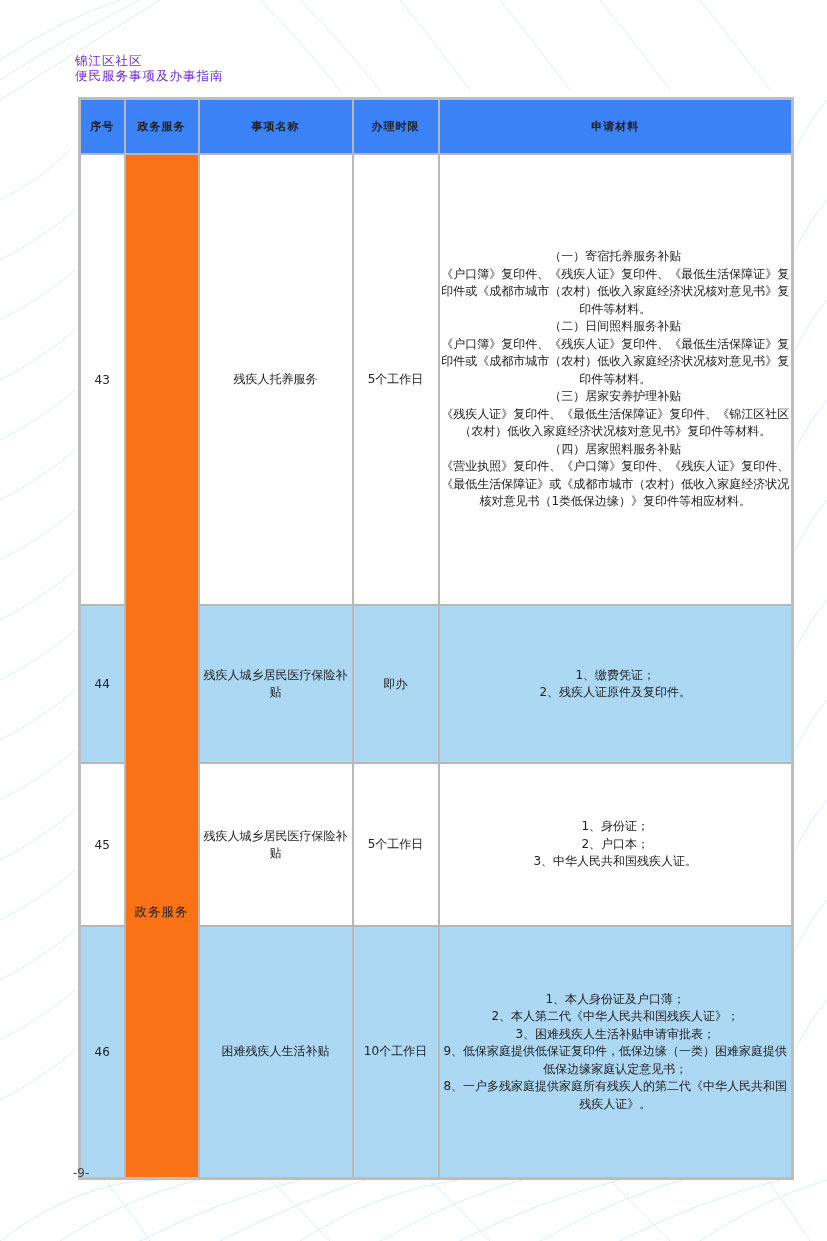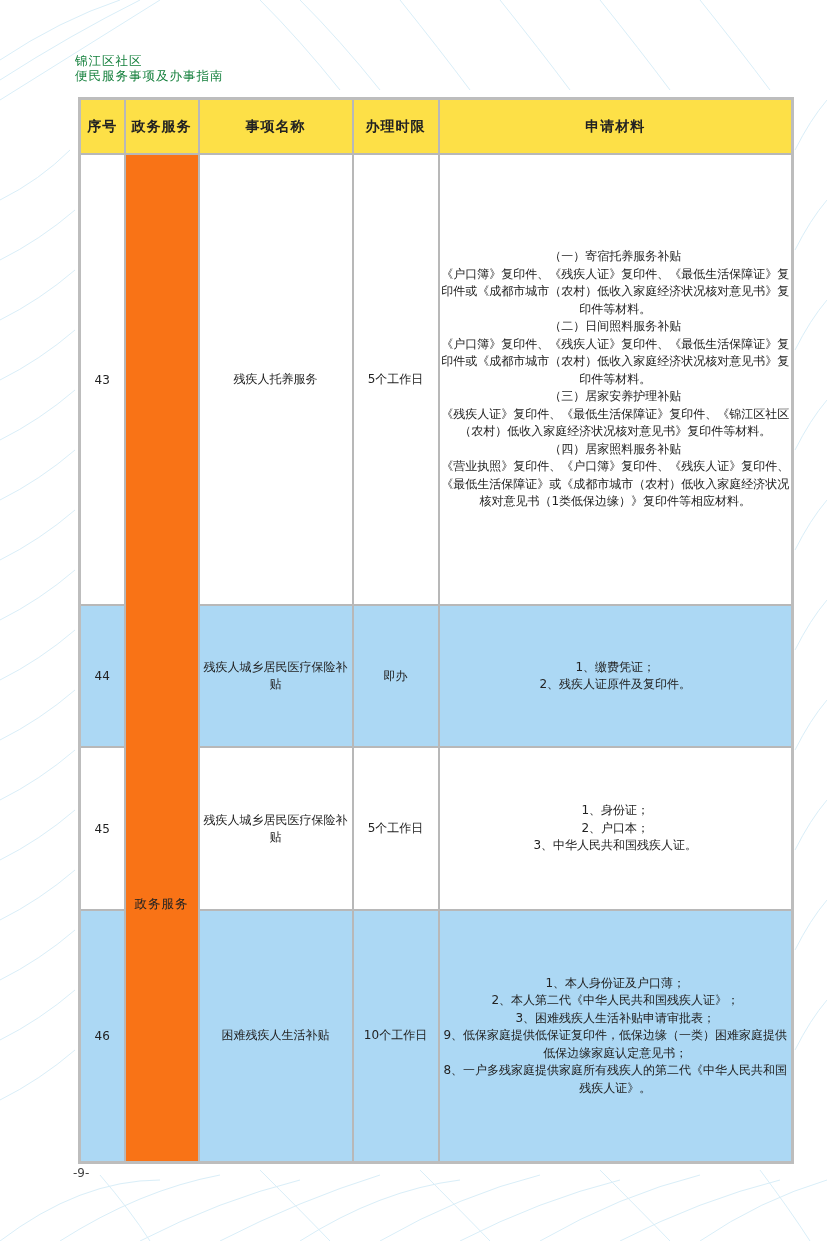--- a/index.html
+++ b/index.html
@@ -5,37 +5,37 @@
   html, body { margin: 0; padding: 0; }
   body {
     width: 827px; height: 1241px; position: relative; overflow: hidden;
     background: #ffffff;
     font-family: "DejaVu Sans", "Liberation Sans", sans-serif;
     color: #222;
   }
   .bg { position: absolute; inset: 0; z-index: 0; }
   .page-header {
     position: absolute; left: 75px; top: 53px; z-index: 2;
-    font-size: 12.5px; line-height: 15px; color: #15803d; letter-spacing: 1px;
+    font-size: 12.5px; line-height: 15px; color: #6d28d9; letter-spacing: 1px;
   }
   .page-number {
     position: absolute; left: 73px; top: 1166px; z-index: 2;
     font-size: 12px; color: #444;
   }
   table.guide {
     position: absolute; left: 78px; top: 97px; z-index: 2;
     width: 713px; border-collapse: collapse; table-layout: fixed;
     border: 3px solid #bdbdbd;
   }
   table.guide th, table.guide td {
     border: 2px solid #b8b8b8; padding: 0; text-align: center; vertical-align: middle;
     font-size: 12px; color: #222;
   }
   table.guide th {
-    background: #fde047; height: 53px; font-weight: bold; font-size: 14px; letter-spacing: 1px; color: #222;
+    background: #3b82f6; height: 53px; font-weight: bold; font-size: 11px; letter-spacing: 1px; color: #222;
   }
   td.blue { background: #acd8f4; }
   td.white { background: #ffffff; }
   td.cat { background: #f97316; vertical-align: top; padding-top: 0; }
   .cat-label { display: block; margin-top: 0; font-size: 12.5px; letter-spacing: 1px; }
   td.mat { text-align: left; padding: 0 12px 0 15px; line-height: 17.5px; font-size: 12px; }
   td.mat .line { display: block; white-space: pre-wrap; }
   td.name { line-height: 17px; padding: 0 8px; }
 </style>
 </head>
@@ -130,21 +130,21 @@
         <span class="line">（一）寄宿托养服务补贴</span>
         <span class="line">《户口簿》复印件、《残疾人证》复印件、《最低生活保障证》复印件或《成都市城市（农村）低收入家庭经济状况核对意见书》复印件等材料。</span>
         <span class="line">（二）日间照料服务补贴</span>
         <span class="line">《户口簿》复印件、《残疾人证》复印件、《最低生活保障证》复印件或《成都市城市（农村）低收入家庭经济状况核对意见书》复印件等材料。</span>
         <span class="line">（三）居家安养护理补贴</span>
         <span class="line">《残疾人证》复印件、《最低生活保障证》复印件、《锦江区社区（农村）低收入家庭经济状况核对意见书》复印件等材料。</span>
         <span class="line">（四）居家照料服务补贴</span>
         <span class="line">《营业执照》复印件、《户口簿》复印件、《残疾人证》复印件、《最低生活保障证》或《成都市城市（农村）低收入家庭经济状况核对意见书（1类低保边缘）》复印件等相应材料。</span>
       </td>
     </tr>
-    <tr style="height:142px">
+    <tr style="height:158px">
       <td class="blue">44</td>
       <td class="blue name">残疾人城乡居民医疗保险补贴</td>
       <td class="blue">即办</td>
       <td class="blue mat">
         <span class="line">1、缴费凭证；</span>
         <span class="line">2、残疾人证原件及复印件。</span>
       </td>
     </tr>
     <tr style="height:163px">
       <td class="white">45</td>

